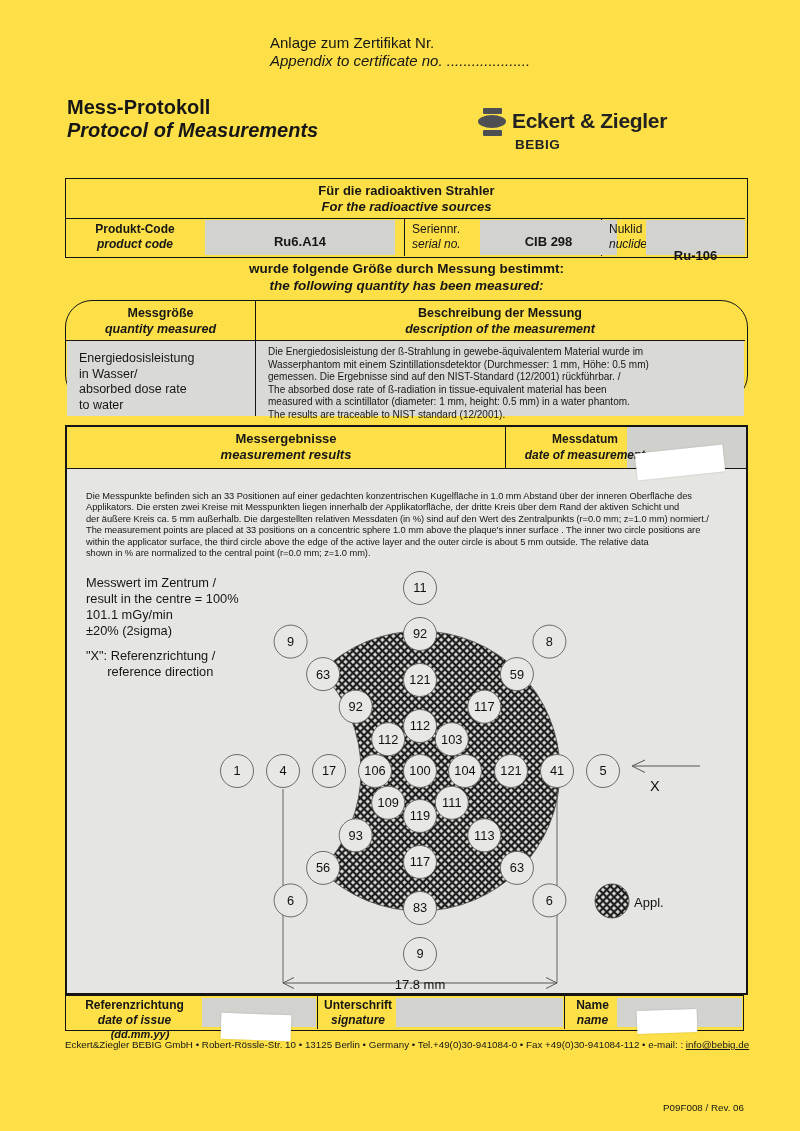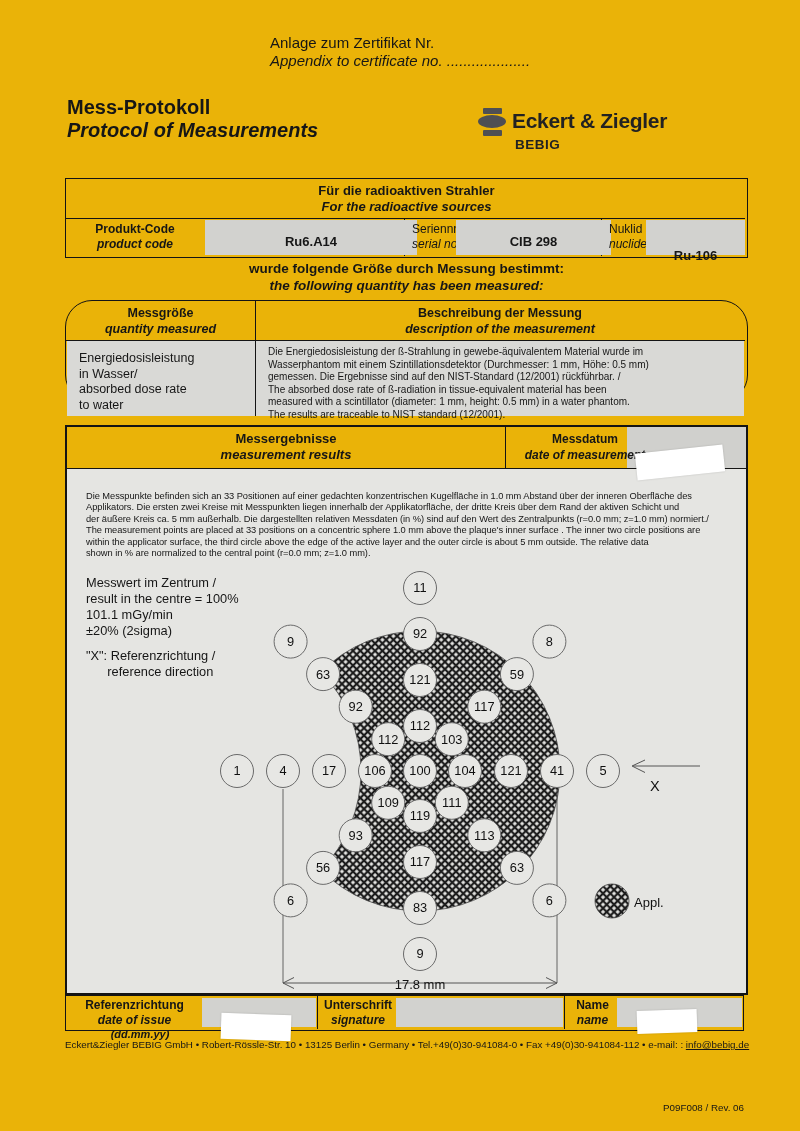--- a/index.html
+++ b/index.html
@@ -1,16 +1,16 @@
 <!DOCTYPE html>
 <html><head>
 <meta charset="utf-8">
 <style>
   html,body{margin:0;padding:0;background:#9a9a9a;}
-  .page{position:relative;width:800px;height:1131px;margin:0 auto;background:#eab308;
+  .page{position:relative;width:800px;height:1131px;margin:0 auto;background:#fde047;
         font-family:"Liberation Sans",sans-serif;color:#161616;overflow:hidden;}
   .abs{position:absolute;}
   .ctr{text-align:center;font-weight:bold;}
   .it{font-style:italic;}
   .pre{white-space:pre;}
   .prew{white-space:pre-wrap;}
   .box{position:absolute;border:1.8px solid #141414;box-sizing:border-box;}
   .grayfield{position:absolute;background:#d2d2cf;}
   .blob{position:absolute;background:#ffffff;box-shadow:0 0 2px rgba(0,0,0,.18);}
   .hline{position:absolute;background:#141414;height:1.4px;}
@@ -42,33 +42,33 @@
 
   <div class="box" style="left:65px;top:178px;width:683px;height:80px;">
     <div class="abs ctr" style="left:0;top:4px;width:100%;font-size:13px;line-height:16px;">
       <div>Für die radioaktiven Strahler</div>
       <div class="it">For the radioactive sources</div>
     </div>
     <div class="hline" style="left:0;top:38.5px;width:679px;"></div>
     <div class="vline" style="left:338px;top:40px;height:36.5px;"></div>
     <div class="vline" style="left:535px;top:40px;height:36.5px;"></div>
 
-    <div class="grayfield" style="left:139px;top:41px;width:212px;height:35px;">
+    <div class="grayfield" style="left:139px;top:41px;width:190px;height:35px;">
       <div class="ctr" style="padding-top:14px;font-size:13px;">Ru6.A14</div>
     </div>
     <div class="abs ctr" style="left:2px;top:43px;width:134px;font-size:12px;line-height:14.5px;">
       <div>Produkt-Code</div>
       <div class="it">product code</div>
     </div>
 
     <div class="abs" style="left:346px;top:43px;font-size:12px;line-height:14.5px;">
       <div>Seriennr.</div>
       <div class="it">serial no.</div>
     </div>
-    <div class="grayfield" style="left:390px;top:41px;width:155px;height:35px;">
+    <div class="grayfield" style="left:414px;top:41px;width:137px;height:35px;">
       <div class="ctr" style="padding-top:14px;font-size:13px;">CIB 298</div>
     </div>
 
     <div class="abs" style="left:543px;top:43px;font-size:12px;line-height:14.5px;">
       <div>Nuklid</div>
       <div class="it">nuclide</div>
     </div>
     <div class="grayfield" style="left:580px;top:41px;width:99px;height:35px;">
       <div class="ctr" style="padding-top:28px;font-size:13px;">Ru-106</div>
     </div>

